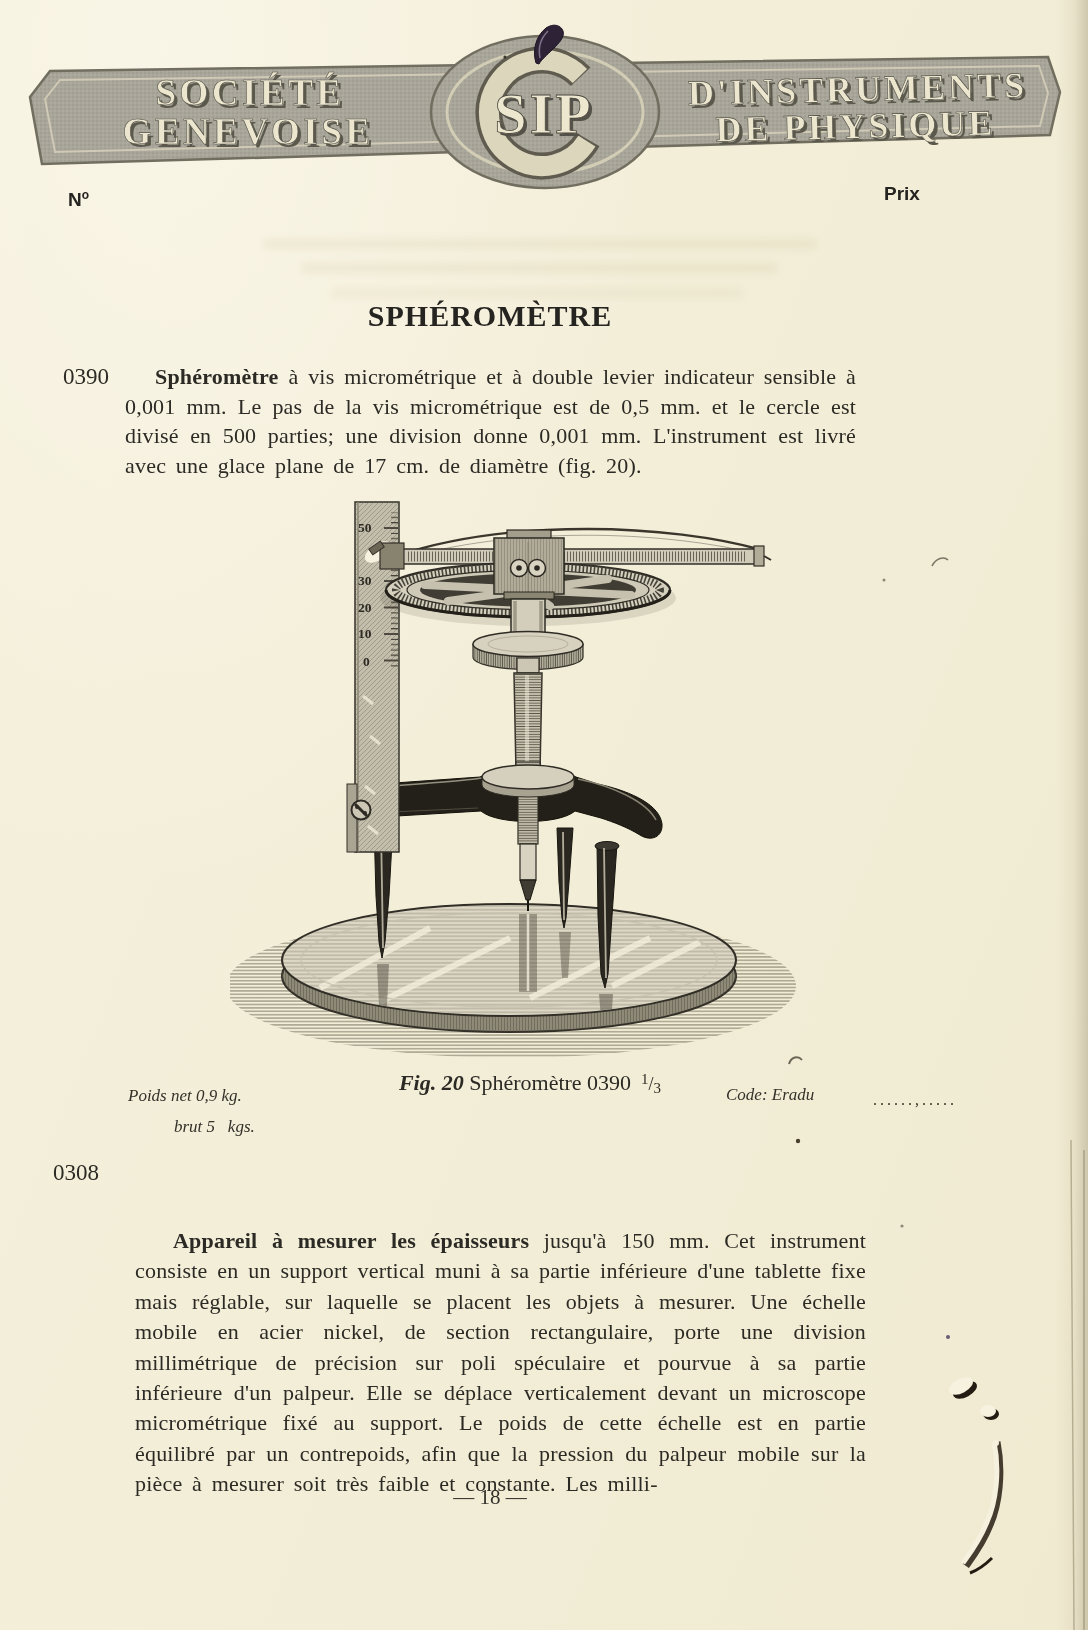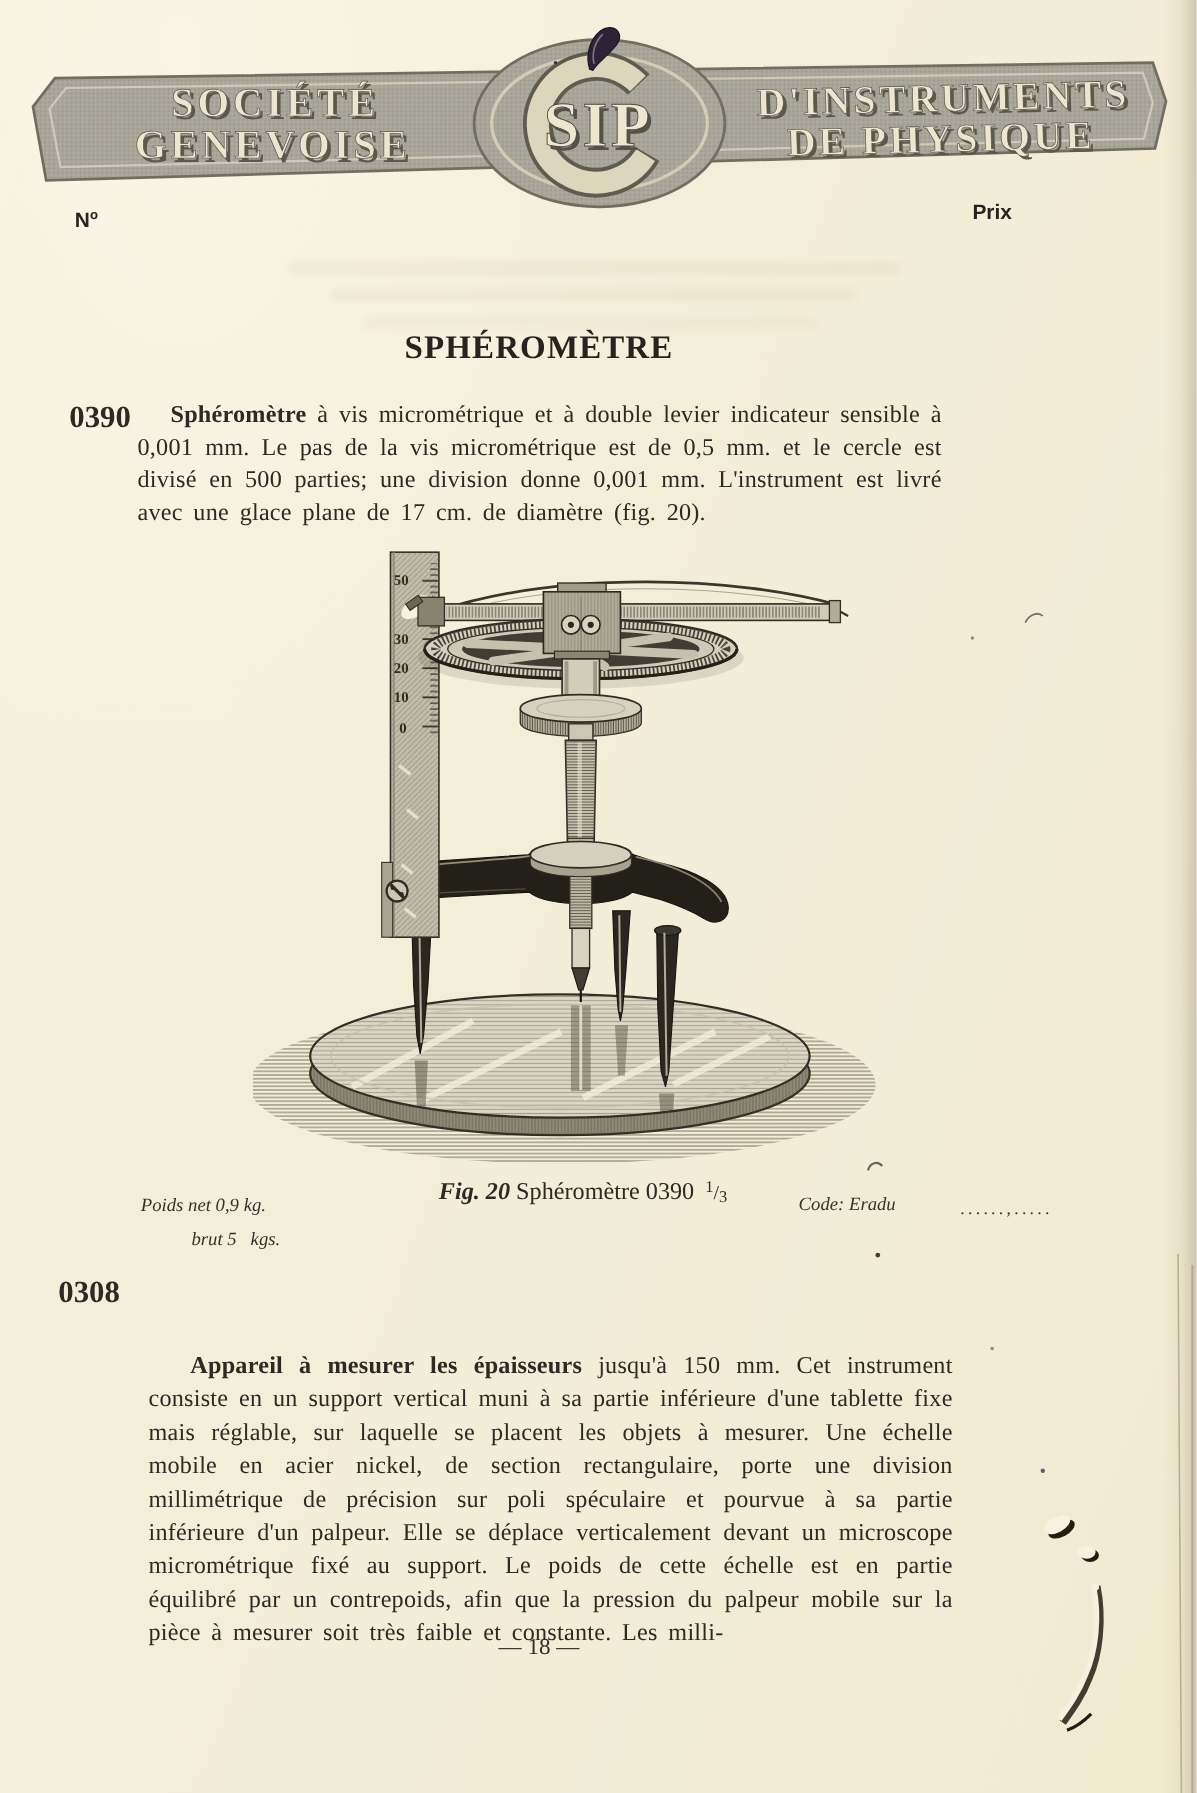--- a/index.html
+++ b/index.html
@@ -15,21 +15,21 @@
     background:linear-gradient(to right, rgba(190,180,150,0) 0%, rgba(190,180,150,.18) 55%, rgba(150,140,110,.38) 100%);}
   .hdr-label{font-family:"Liberation Sans", sans-serif; font-weight:bold; font-size:19px; color:#262420;}
   .hdr-label sup{font-size:12px;}
   .doc-title{left:120px; top:299px; width:740px; text-align:center;
     font-size:30px; font-weight:bold; letter-spacing:1px; color:#262420;}
   .entry{left:125px; width:731px; text-align:justify; font-size:22px; color:#2c2a24;
     word-spacing:4px; letter-spacing:.2px;}
   .entry-0390{top:362px; line-height:29.5px; text-indent:30px;}
   .entry-0308{top:1226px; line-height:30.4px; text-indent:38px;margin-left:10px;}
   .entry .lead{font-weight:bold;}
-  .entry-num{font-weight:bold; font-size:28px; color:#2c2a24;}
+  .entry-num{font-weight:normal; font-size:23px; color:#2c2a24;}
   .caption{left:160px; top:1070px; width:740px; text-align:center; font-size:22px; color:#2c2a24;}
   .caption .figlbl{font-style:italic; font-weight:bold;}
   .frac{font-size:18px; letter-spacing:0;}
   .frac sup{vertical-align:6px;} .frac sub{vertical-align:-3px;}
   .ital{font-style:italic; font-size:17px; color:#33312a; white-space:pre;}
   .dots{font-size:16px; letter-spacing:3px; color:#3a362c;}
   .page-num{left:120px; top:1485px; width:740px; text-align:center; font-size:21px; color:#33312a;}
   .ghost{position:absolute; background:#b9ad80; opacity:.12; filter:blur(3px); border-radius:6px; height:12px;}
   svg text{font-family:"Liberation Serif", serif;}
 </style>

